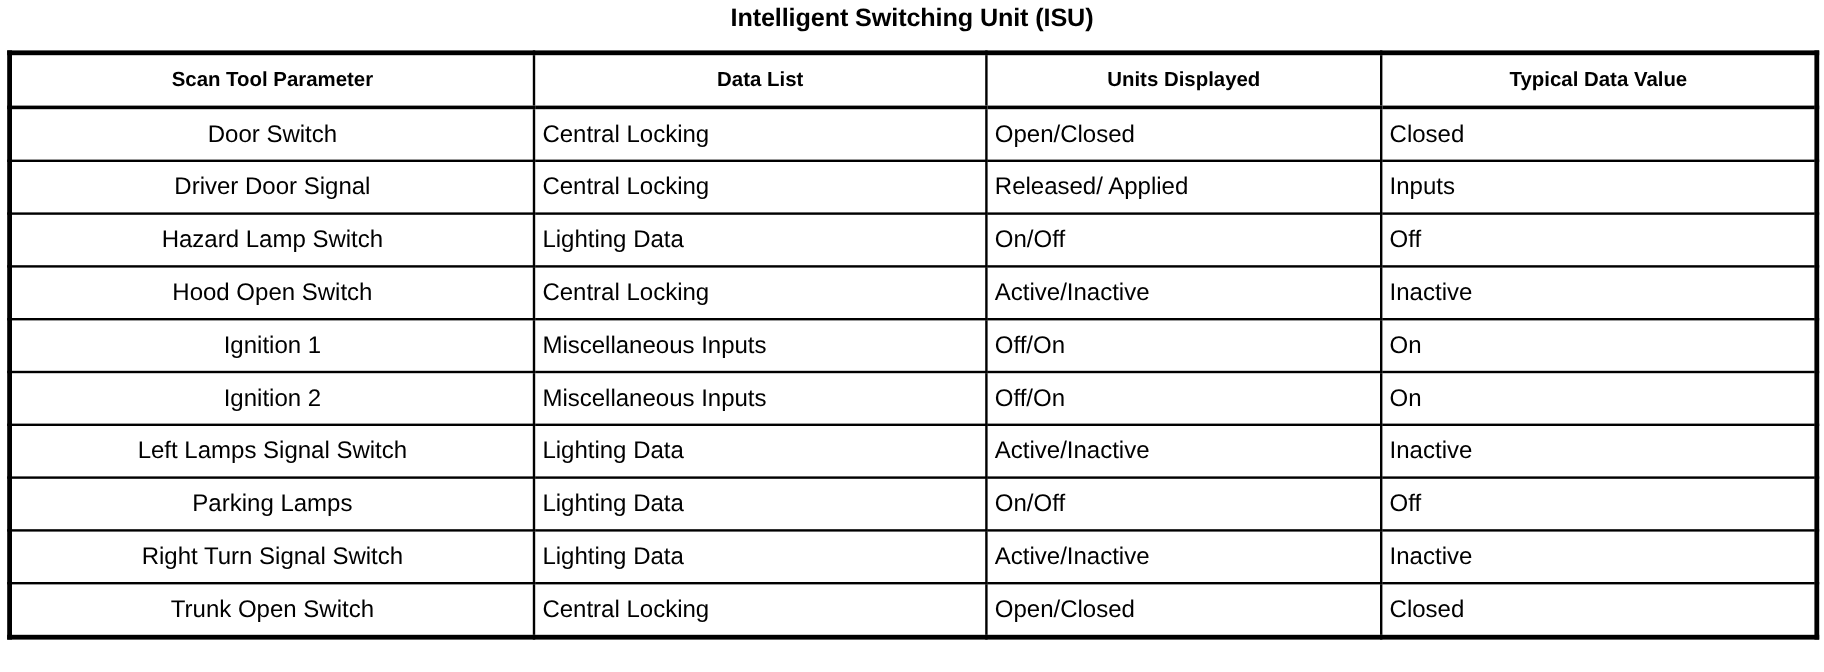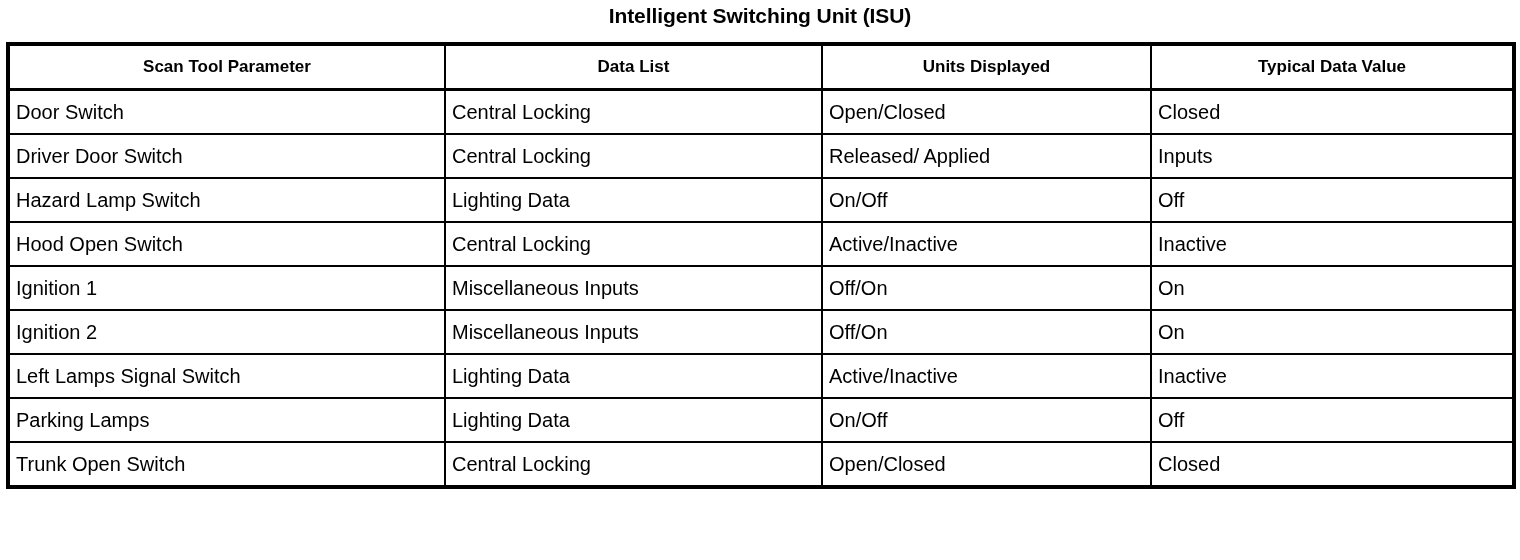--- a/index.html
+++ b/index.html
@@ -63,21 +63,21 @@
   table.isu thead th {
     font-weight: bold;
     text-align: center;
     font-size: 17px;
     border-bottom-width: 3px;
   }
   table.isu tbody td {
     font-weight: normal;
   }
   td.param {
-    text-align: left;
+    text-align: center;
     padding-left: 7px;
   }
   td.center {
     text-align: left;
   }
 </style>
 </head>
 <body>
 
 <div class="page">
@@ -101,21 +101,21 @@
         </tr>
       </thead>
       <tbody>
         <tr>
           <td class="param">Door Switch</td>
           <td class="center">Central Locking</td>
           <td class="center">Open/Closed</td>
           <td class="center">Closed</td>
         </tr>
         <tr>
-          <td class="param">Driver Door Switch</td>
+          <td class="param">Driver Door Signal</td>
           <td class="center">Central Locking</td>
           <td class="center">Released/ Applied</td>
           <td class="center">Inputs</td>
         </tr>
         <tr>
           <td class="param">Hazard Lamp Switch</td>
           <td class="center">Lighting Data</td>
           <td class="center">On/Off</td>
           <td class="center">Off</td>
         </tr>
@@ -143,20 +143,26 @@
           <td class="center">Active/Inactive</td>
           <td class="center">Inactive</td>
         </tr>
         <tr>
           <td class="param">Parking Lamps</td>
           <td class="center">Lighting Data</td>
           <td class="center">On/Off</td>
           <td class="center">Off</td>
         </tr>
         <tr>
+          <td class="param">Right Turn Signal Switch</td>
+          <td class="center">Lighting Data</td>
+          <td class="center">Active/Inactive</td>
+          <td class="center">Inactive</td>
+        </tr>
+        <tr>
           <td class="param">Trunk Open Switch</td>
           <td class="center">Central Locking</td>
           <td class="center">Open/Closed</td>
           <td class="center">Closed</td>
         </tr>
       </tbody>
     </table>
   </div>
 
 </div>

